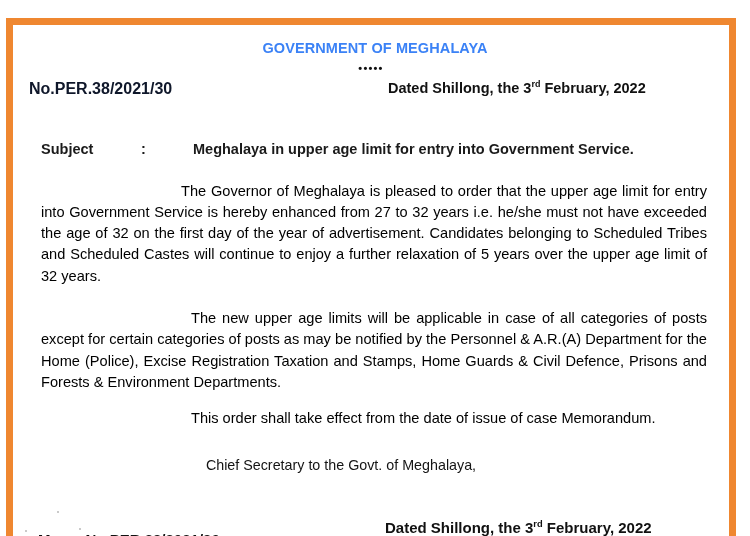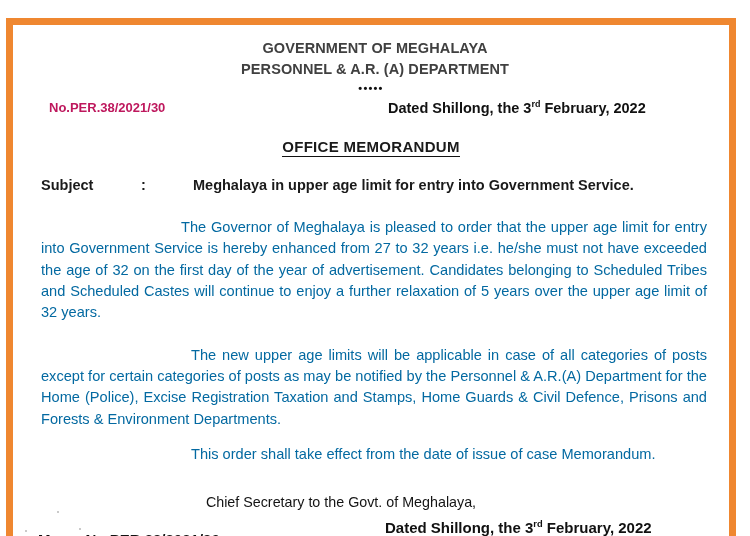--- a/index.html
+++ b/index.html
@@ -58,45 +58,45 @@
   }
 
   
   .letterhead {
     text-align: center;
     margin-top: 13px;
     font-weight: bold;
     font-size: 14.5px;
     letter-spacing: 0.1px;
     line-height: 1.42;
-    color: #404040;
+    color: #3b82f6;
     margin-left: 8px;
   }
   .dots {
     text-align: center;
     font-size: 11px;
     letter-spacing: 1.2px;
     line-height: 1;
     margin-top: 4px;
     color: #111;
     font-weight: bold;
   }
 
   .refline {
     position: relative;
     margin-top: 6px;
     height: 22px;
   }
   .memo-no {
     position: absolute;
-    left: 36px;
-    top: 0;
-    font-weight: bold;
-    font-size: 13px;
-    color: #be185d;
+    left: 16px;
+    top: 0;
+    font-weight: bold;
+    font-size: 16px;
+    color: #0f172a;
   }
   .dated {
     position: absolute;
     left: 375px;
     top: 0;
     font-weight: bold;
     font-size: 14.5px;
     color: #111;
     white-space: nowrap;
   }
@@ -116,36 +116,36 @@
     font-weight: bold;
     font-size: 15px;
     border-bottom: 1.6px solid #111;
     padding-bottom: 1px;
     letter-spacing: 0.3px;
   }
 
   
   .subject-row {
     position: relative;
-    margin-top: 20px;
+    margin-top: 39px;
     height: 22px;
     font-weight: bold;
     font-size: 14.5px;
   }
   .subj-label { position: absolute; left: 28px; top: 0; }
   .subj-colon { position: absolute; left: 128px; top: 0; }
   .subj-text  { position: absolute; left: 180px; top: 0; white-space: nowrap; }
 
   
   .body-block {
     margin: 0 22px 0 28px;
     font-size: 14.6px;
     line-height: 1.46;
     text-align: justify;
-    color: #0369a1;
+    color: #000000;
   }
   .para {
     margin-top: 18px;
     text-indent: 140px;
   }
   .para.p2 { margin-top: 21px; text-indent: 150px; }
   .trailing {
     margin-top: 0;
     text-indent: 150px;
   }
@@ -201,32 +201,28 @@
 <div id="page">
 
   <div class="frame-top"></div>
   <div class="frame-left"></div>
   <div class="frame-right"></div>
 
   <div class="sheet">
 
     <div class="letterhead">
       <div>GOVERNMENT OF MEGHALAYA</div>
-      <div>PERSONNEL &amp; A.R. (A) DEPARTMENT</div>
     </div>
     <div class="dots">•••••</div>
 
     <div class="refline">
       <span class="memo-no">No.PER.38/2021/30</span>
       <span class="dated"><span>Dated Shillong, the 3</span><sup>rd</sup><span> February, 2022</span></span>
     </div>
 
-    <div class="title-wrap">
-      <span class="title">OFFICE MEMORANDUM</span>
-    </div>
 
     <div class="subject-row">
       <span class="subj-label">Subject</span>
       <span class="subj-colon">:</span>
       <span class="subj-text">Meghalaya in upper age limit for entry into Government Service.</span>
     </div>
 
     <div class="body-block">
       <p class="para p1">The Governor of Meghalaya is pleased to order that the upper age limit for entry into Government Service is hereby enhanced from 27 to 32 years i.e. he/she must not have exceeded the age of 32 on the first day of the year of advertisement. Candidates belonging to Scheduled Tribes and Scheduled Castes will continue to enjoy a further relaxation of 5 years over the upper age limit of 32 years.</p>
       <p class="para p2">The new upper age limits will be applicable in case of all categories of posts except for certain categories  of posts as may be  notified by the Personnel &amp; A.R.(A) Department for the Home (Police), Excise Registration Taxation and Stamps, Home Guards &amp; Civil Defence, Prisons and  Forests &amp; Environment Departments.</p>

